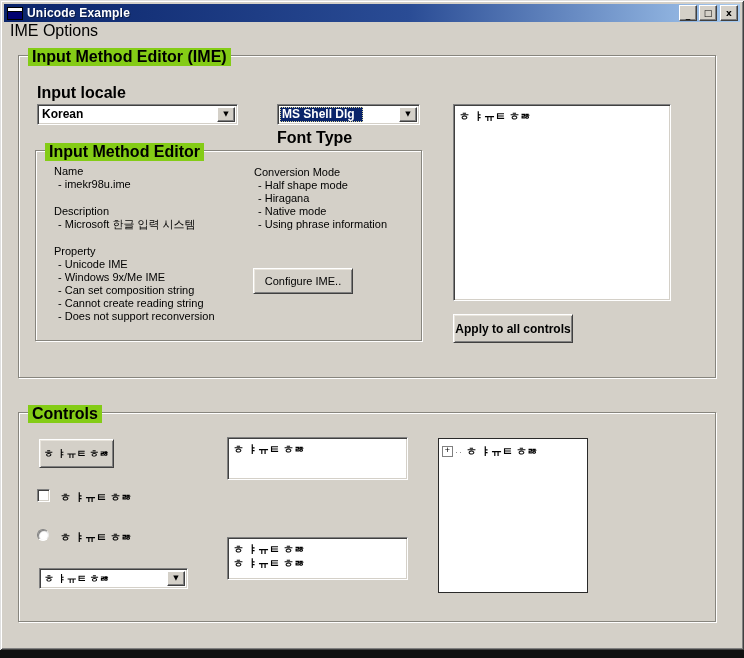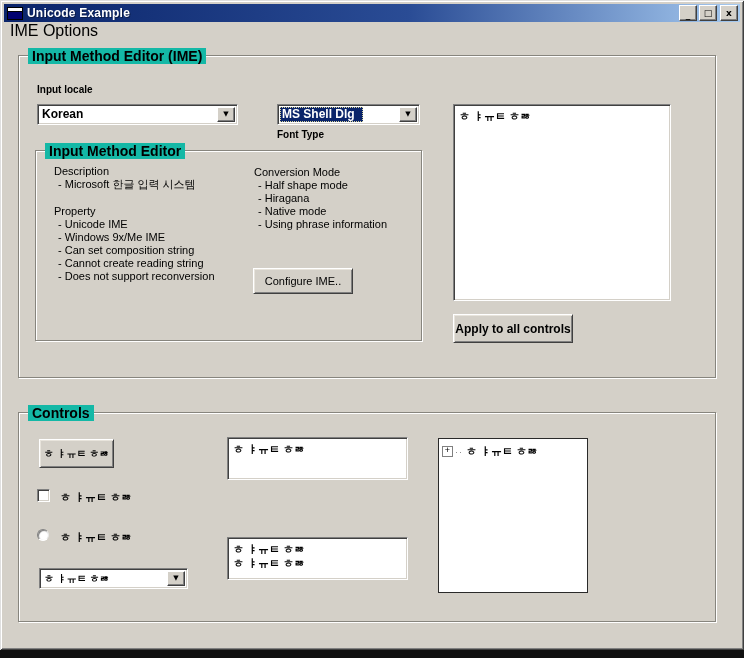--- a/index.html
+++ b/index.html
@@ -35,26 +35,26 @@
   
   .menubar { position:absolute; left:4px; top:22px; width:736px; height:18px; display:flex; align-items:center; }
   .menu-item { font-size:16px; color:#000; padding:2px 6px; }
 
   
   .groupbox {
     position:absolute; border:1px solid #87857e; box-sizing:border-box;
     box-shadow: 1px 1px 0 #ffffff, inset 1px 1px 0 #ffffff;
   }
   .legend {
-    position:absolute; top:-8px; left:9px; background:#14b8a6; padding:0 4px;
-    font-size:14px; font-weight:bold; color:#000; white-space:nowrap;
+    position:absolute; top:-8px; left:9px; background:#84cc16; padding:0 4px;
+    font-size:16px; font-weight:bold; color:#000; white-space:nowrap;
   }
 
   .lbl { position:absolute; font-size:11px; color:#000; white-space:nowrap; }
-  .lbl.b { font-weight:bold; font-size:10px; }
+  .lbl.b { font-weight:bold; font-size:16px; }
 
   
   .combo {
     position:absolute; height:21px; background:#fff; box-sizing:border-box;
     border:1px solid; border-color:#808080 #ffffff #ffffff #808080;
     box-shadow: inset 1px 1px 0 #404040, inset -1px -1px 0 #d4d0c8;
     display:flex; align-items:stretch; padding:2px;gap:36px;
   }
   .combo-field { flex:1; font-size:12px; font-weight:bold; padding:1px 2px; line-height:13px;
                  white-space:nowrap; overflow:hidden; }
@@ -159,20 +159,24 @@
         <span class="arrow">▼</span>
       </div>
     </div>
 
     <div class="groupbox" style="left:35px; top:150px; width:387px; height:191px;">
       <div class="legend">Input Method Editor</div>
     </div>
 
     <div class="info-col" style="left:54px; top:165px; width:195px;">
       <div class="sec">
+        <div class="sec-label">Name</div>
+        <div class="item">- imekr98u.ime</div>
+      </div>
+      <div class="sec">
         <div class="sec-label">Description</div>
         <div class="item">- Microsoft 한글 입력 시스템</div>
       </div>
       <div class="sec">
         <div class="sec-label">Property</div>
         <div class="item">- Unicode IME</div>
         <div class="item">- Windows 9x/Me IME</div>
         <div class="item">- Can set composition string</div>
         <div class="item">- Cannot create reading string</div>
         <div class="item">- Does not support reconversion</div>

